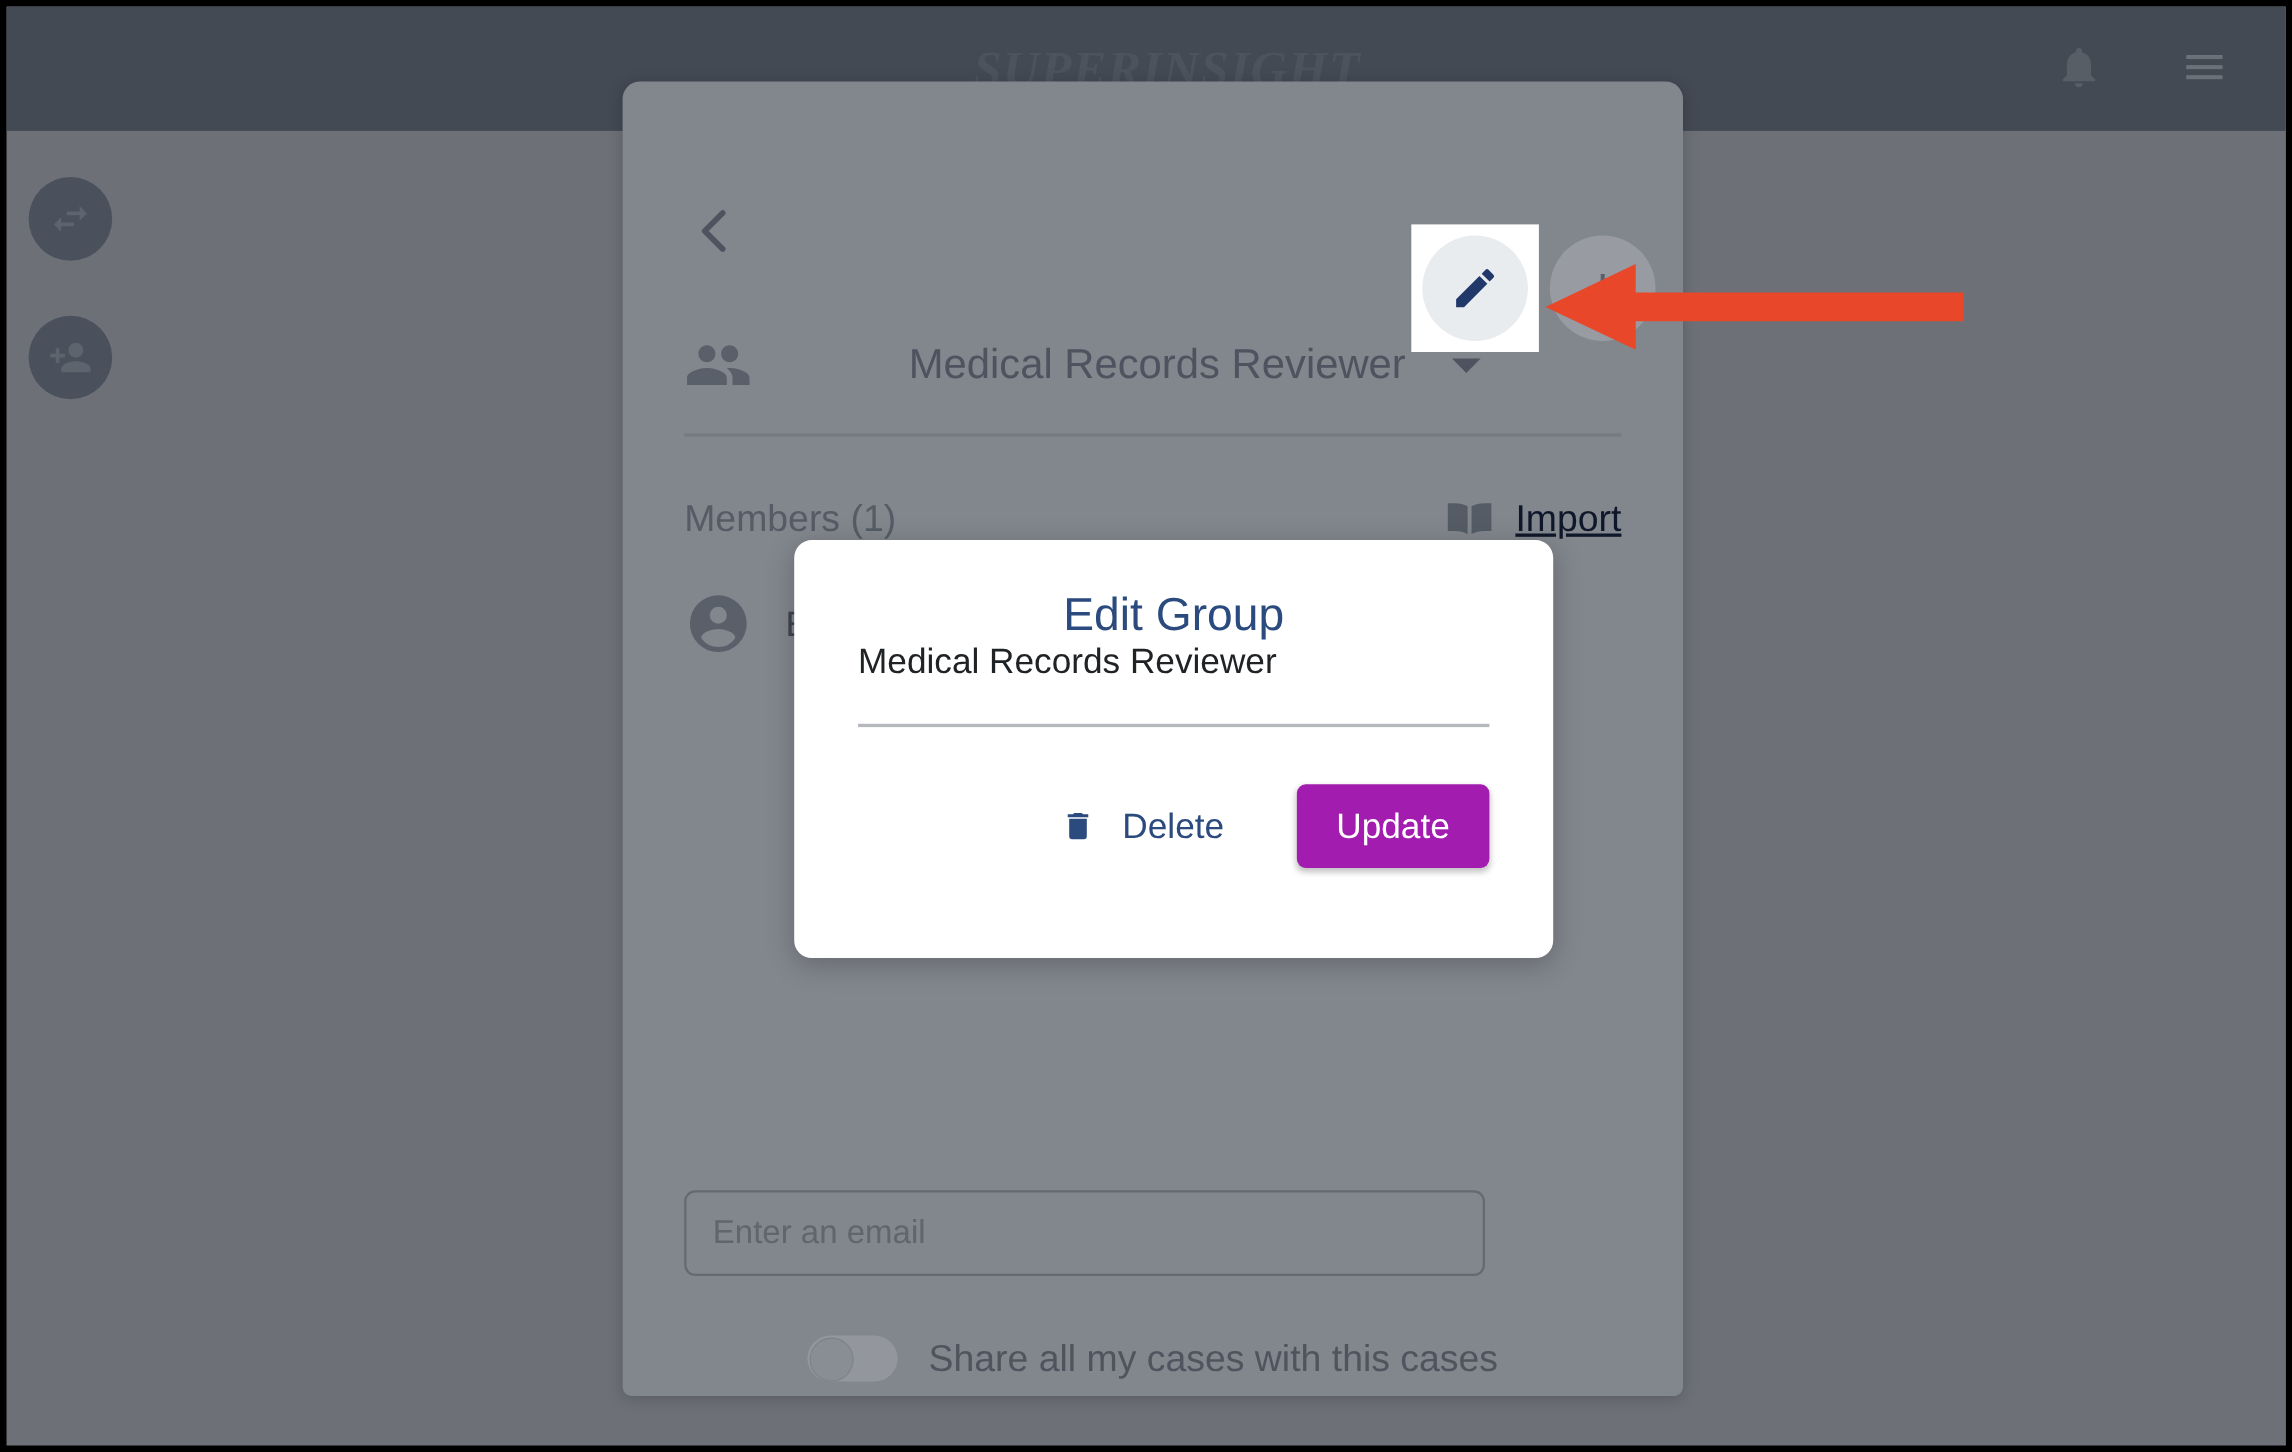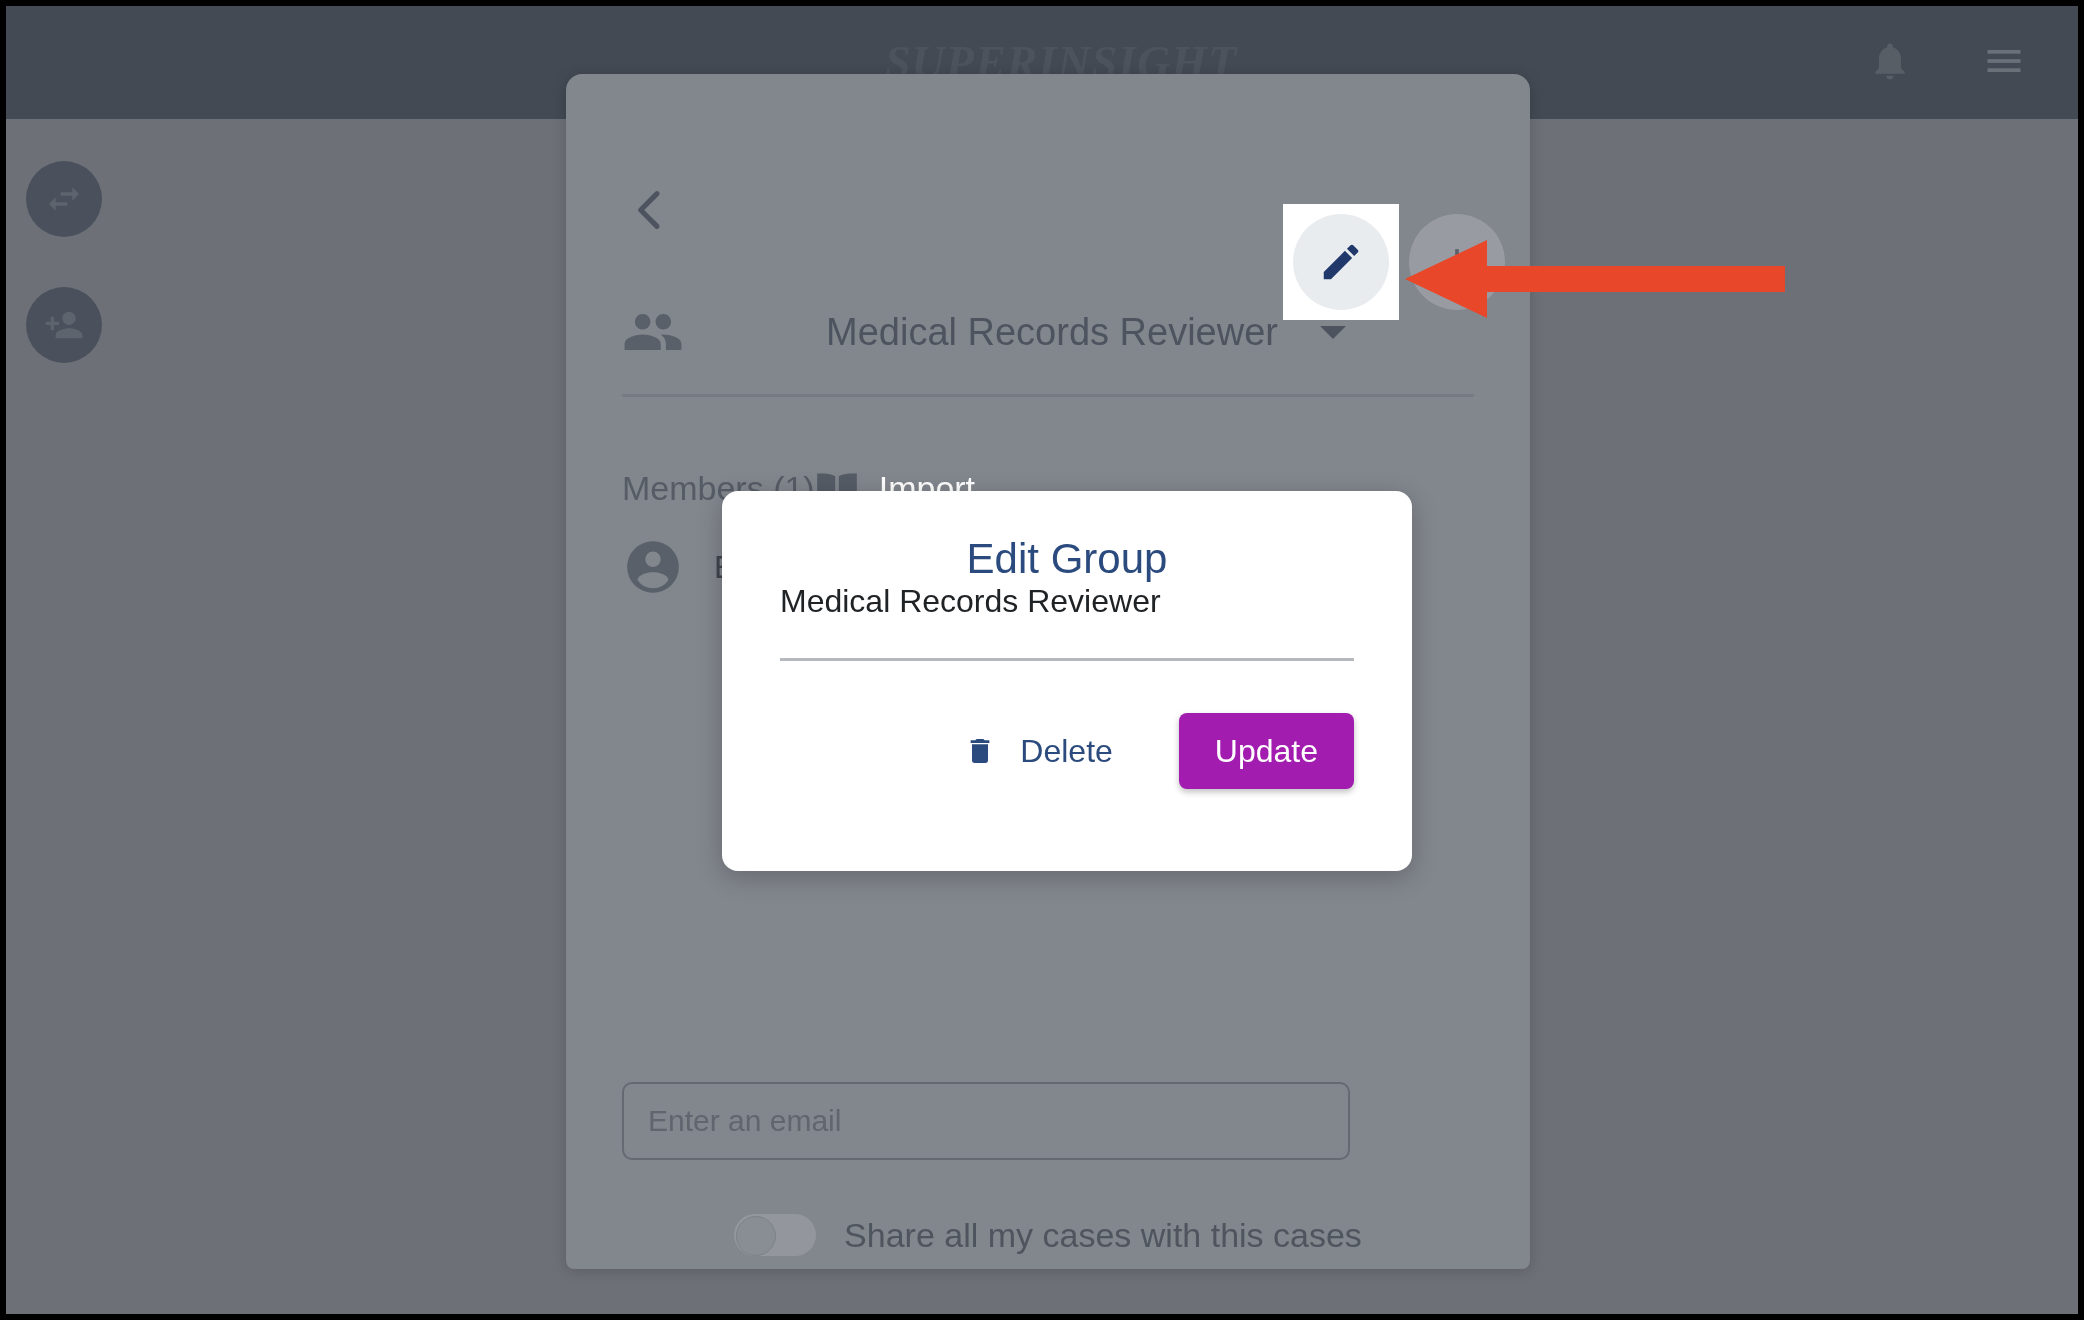--- a/index.html
+++ b/index.html
@@ -124,28 +124,28 @@
   }
   #add-member-round-button svg { width: 44px; height: 44px; }
 
   #group-divider {
     position: absolute; left: 56px; top: 320px;
     width: 852px; height: 3px; background: #767b83;
   }
 
   
   #members-row {
-    position: absolute; left: 56px; top: 388px;
+    position: absolute; left: 56px; top: 372px;
     width: 852px; height: 52px;
-    display: flex; align-items: center; justify-content: flex-start;
+    display: flex; align-items: center; justify-content: space-between;
   }
   #members-title { font-size: 34px; color: #565c66; }
   #import-button { display: flex; align-items: center; gap: 20px; }
   #import-button svg { width: 44px; height: 36px; }
-  #import-label { font-size: 34px; color: #ffffff; }
+  #import-label { font-size: 34px; color: #0f172a; text-decoration: underline; }
 
   
   #member-list { position: absolute; left: 56px; top: 455px; width: 852px; }
   .member-item { display: flex; align-items: center; gap: 30px; height: 76px; }
   .member-avatar { width: 62px; height: 62px; flex: 0 0 auto; }
   .member-avatar svg { width: 100%; height: 100%; }
   .member-name { font-size: 32px; color: #3f454e; }
 
   
   #invite-row {

